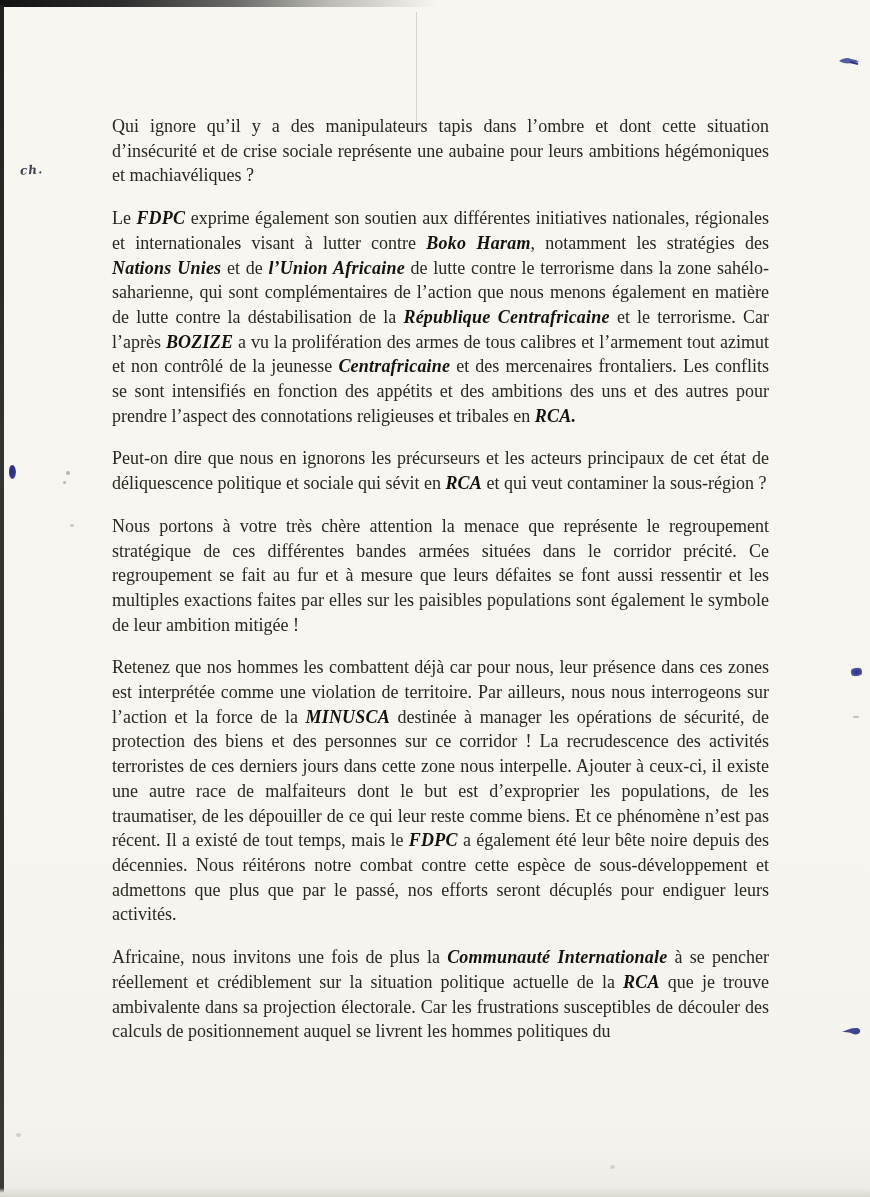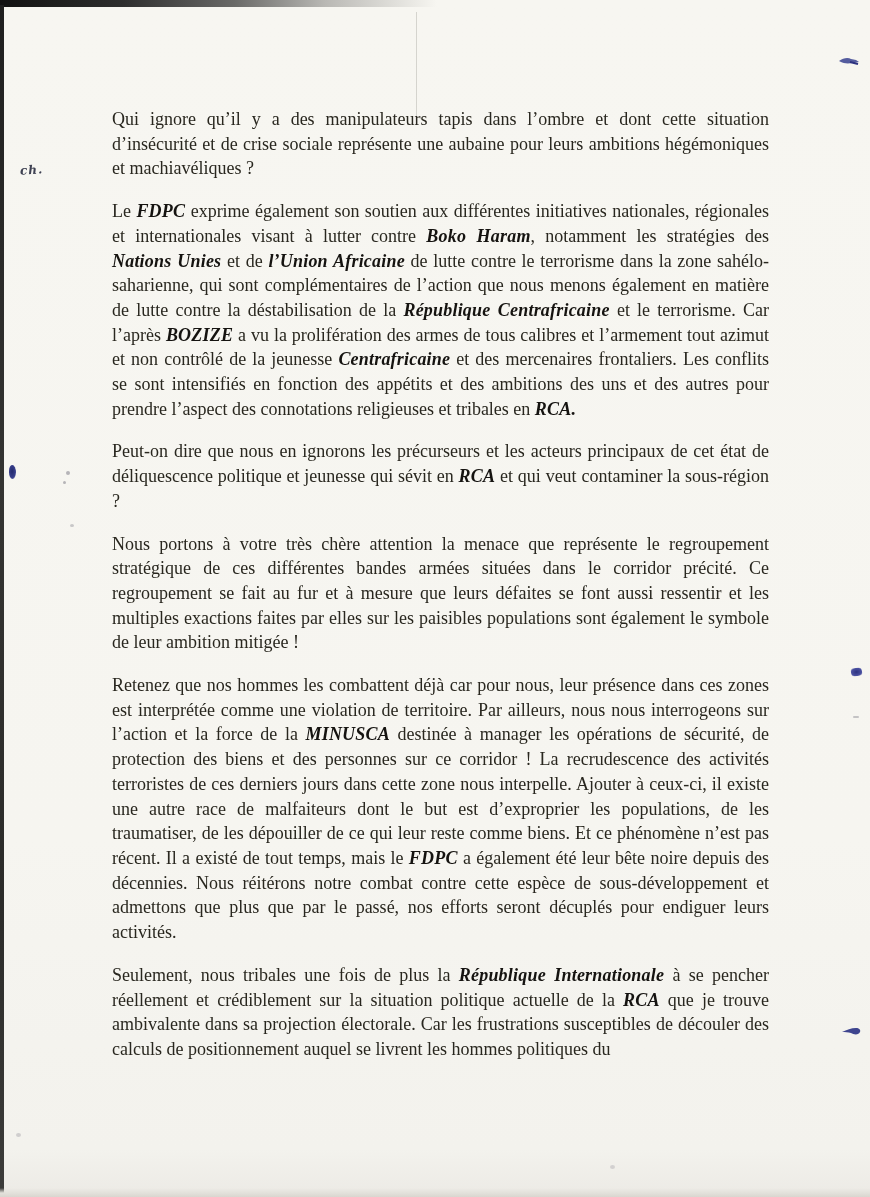--- a/index.html
+++ b/index.html
@@ -16,21 +16,21 @@
   }
   
   .text-block {
     position: absolute;
     left: 112px; top: 103px; width: 657px;
     color: #29271f;
     font-size: 18px;
     line-height: 24.7px;
     text-align: justify;
   }
-  .text-block p { margin: 4px 0 18px 0; }
+  .text-block p { margin: 11px 0 18px 0; }
   .text-block b { color: #151310; letter-spacing: 0.2px; font-style: italic; }
   
   .edge-top {
     position: absolute; left: 0; top: 0; width: 560px; height: 7px;
     background: linear-gradient(to right, #121212 0%, #2e2e2e 22%, #6a6a68 42%, #b9b8b4 58%, rgba(246,245,240,0) 78%);
   }
   .edge-left {
     position: absolute; left: 0; top: 5px; width: 4px; height: 1192px;
     background: linear-gradient(180deg, #1f1f1f 0%, #343432 40%, #2b2b29 75%, #3c3c3a 100%);
   }
@@ -102,19 +102,19 @@
   <div class="mark speck s1"></div>
   <div class="mark speck s2"></div>
   <div class="mark speck s3"></div>
   <div class="mark speck s4"></div>
   <div class="mark speck s5"></div>
   <div class="mark speck s6"></div>
 
   <div class="text-block">
       <p><span>Qui ignore qu’il y a des manipulateurs tapis dans l’ombre et dont cette situation d’insécurité et de crise sociale représente une aubaine pour leurs ambitions hégémoniques et machiavéliques ?</span></p>
       <p><span>Le </span><b>FDPC</b><span> exprime également son soutien aux différentes initiatives nationales, régionales et internationales visant à lutter contre </span><b>Boko Haram</b><span>, notamment les stratégies des </span><b>Nations Unies</b><span> et de </span><b>l’Union Africaine</b><span> de lutte contre le terrorisme dans la zone sahélo-saharienne, qui sont complémentaires de l’action que nous menons également en matière de lutte contre la déstabilisation de la </span><b>République Centrafricaine</b><span> et le terrorisme. Car l’après </span><b>BOZIZE</b><span> a vu la prolifération des armes de tous calibres et l’armement tout azimut et non contrôlé de la jeunesse </span><b>Centrafricaine</b><span> et des mercenaires frontaliers. Les conflits se sont intensifiés en fonction des appétits et des ambitions des uns et des autres pour prendre l’aspect des connotations religieuses et tribales en </span><b>RCA.</b></p>
-      <p><span>Peut-on dire que nous en ignorons les précurseurs et les acteurs principaux de cet état de déliquescence politique et jeunesse qui sévit en </span><b>RCA</b><span> et qui veut contaminer la sous-région ?</span></p>
+      <p><span>Peut-on dire que nous en ignorons les précurseurs et les acteurs principaux de cet état de déliquescence politique et sociale qui sévit en </span><b>RCA</b><span> et qui veut contaminer la sous-région ?</span></p>
       <p><span>Nous portons à votre très chère attention la menace que représente le regroupement stratégique de ces différentes bandes armées situées dans le corridor précité. Ce regroupement se fait au fur et à mesure que leurs défaites se font aussi ressentir et les multiples exactions faites par elles sur les paisibles populations sont également le symbole de leur ambition mitigée !</span></p>
       <p><span>Retenez que nos hommes les combattent déjà car pour nous, leur présence dans ces zones est interprétée comme une violation de territoire. Par ailleurs, nous nous interrogeons sur l’action et la force de la </span><b>MINUSCA</b><span> destinée à manager les opérations de sécurité, de protection des biens et des personnes sur ce corridor ! La recrudescence des activités terroristes de ces derniers jours dans cette zone nous interpelle. Ajouter à ceux-ci, il existe une autre race de malfaiteurs dont le but est d’exproprier les populations, de les traumatiser, de les dépouiller de ce qui leur reste comme biens. Et ce phénomène n’est pas récent. Il a existé de tout temps, mais le </span><b>FDPC</b><span> a également été leur bête noire depuis des décennies. Nous réitérons notre combat contre cette espèce de sous-développement et admettons que plus que par le passé, nos efforts seront décuplés pour endiguer leurs activités.</span></p>
-      <p><span>Seulement, nous tribales une fois de plus la </span><b>République Internationale</b><span> à se pencher réellement et crédiblement sur la situation politique actuelle de la </span><b>RCA</b><span> que je trouve ambivalente dans sa projection électorale. Car les frustrations susceptibles de découler des calculs de positionnement auquel se livrent les hommes politiques du</span></p>
+      <p><span>Africaine, nous invitons une fois de plus la </span><b>Communauté Internationale</b><span> à se pencher réellement et crédiblement sur la situation politique actuelle de la </span><b>RCA</b><span> que je trouve ambivalente dans sa projection électorale. Car les frustrations susceptibles de découler des calculs de positionnement auquel se livrent les hommes politiques du</span></p>
     </div>
 
 </div>
 
 </body></html>

